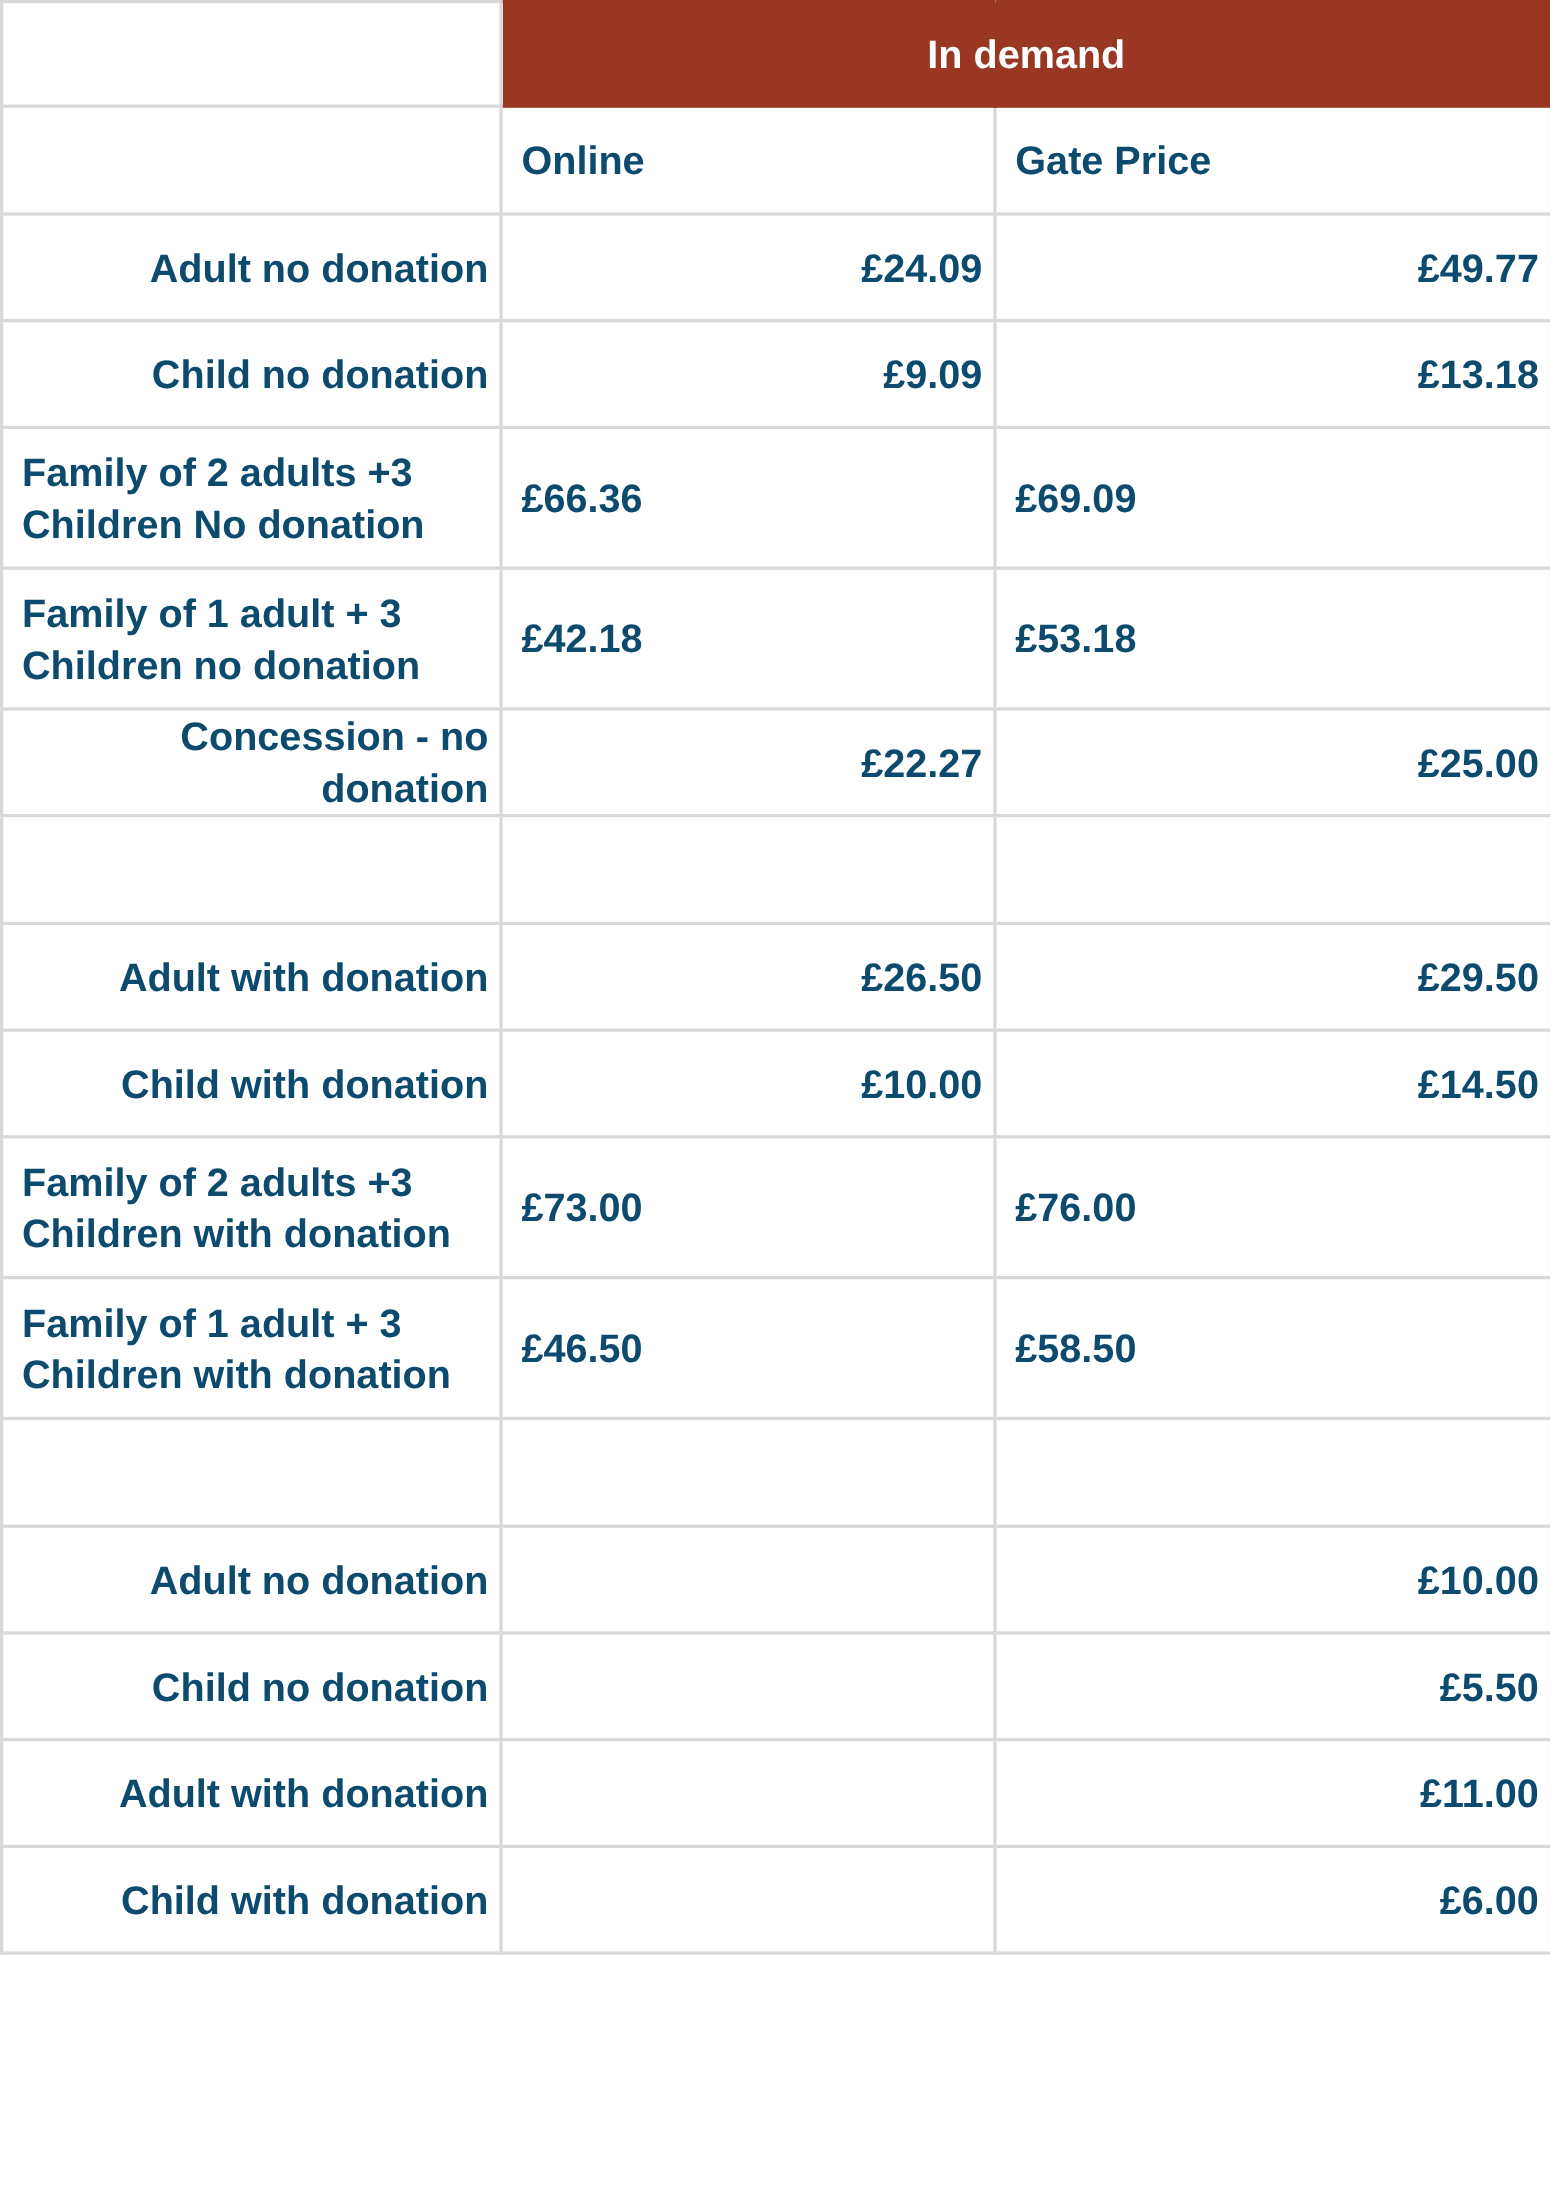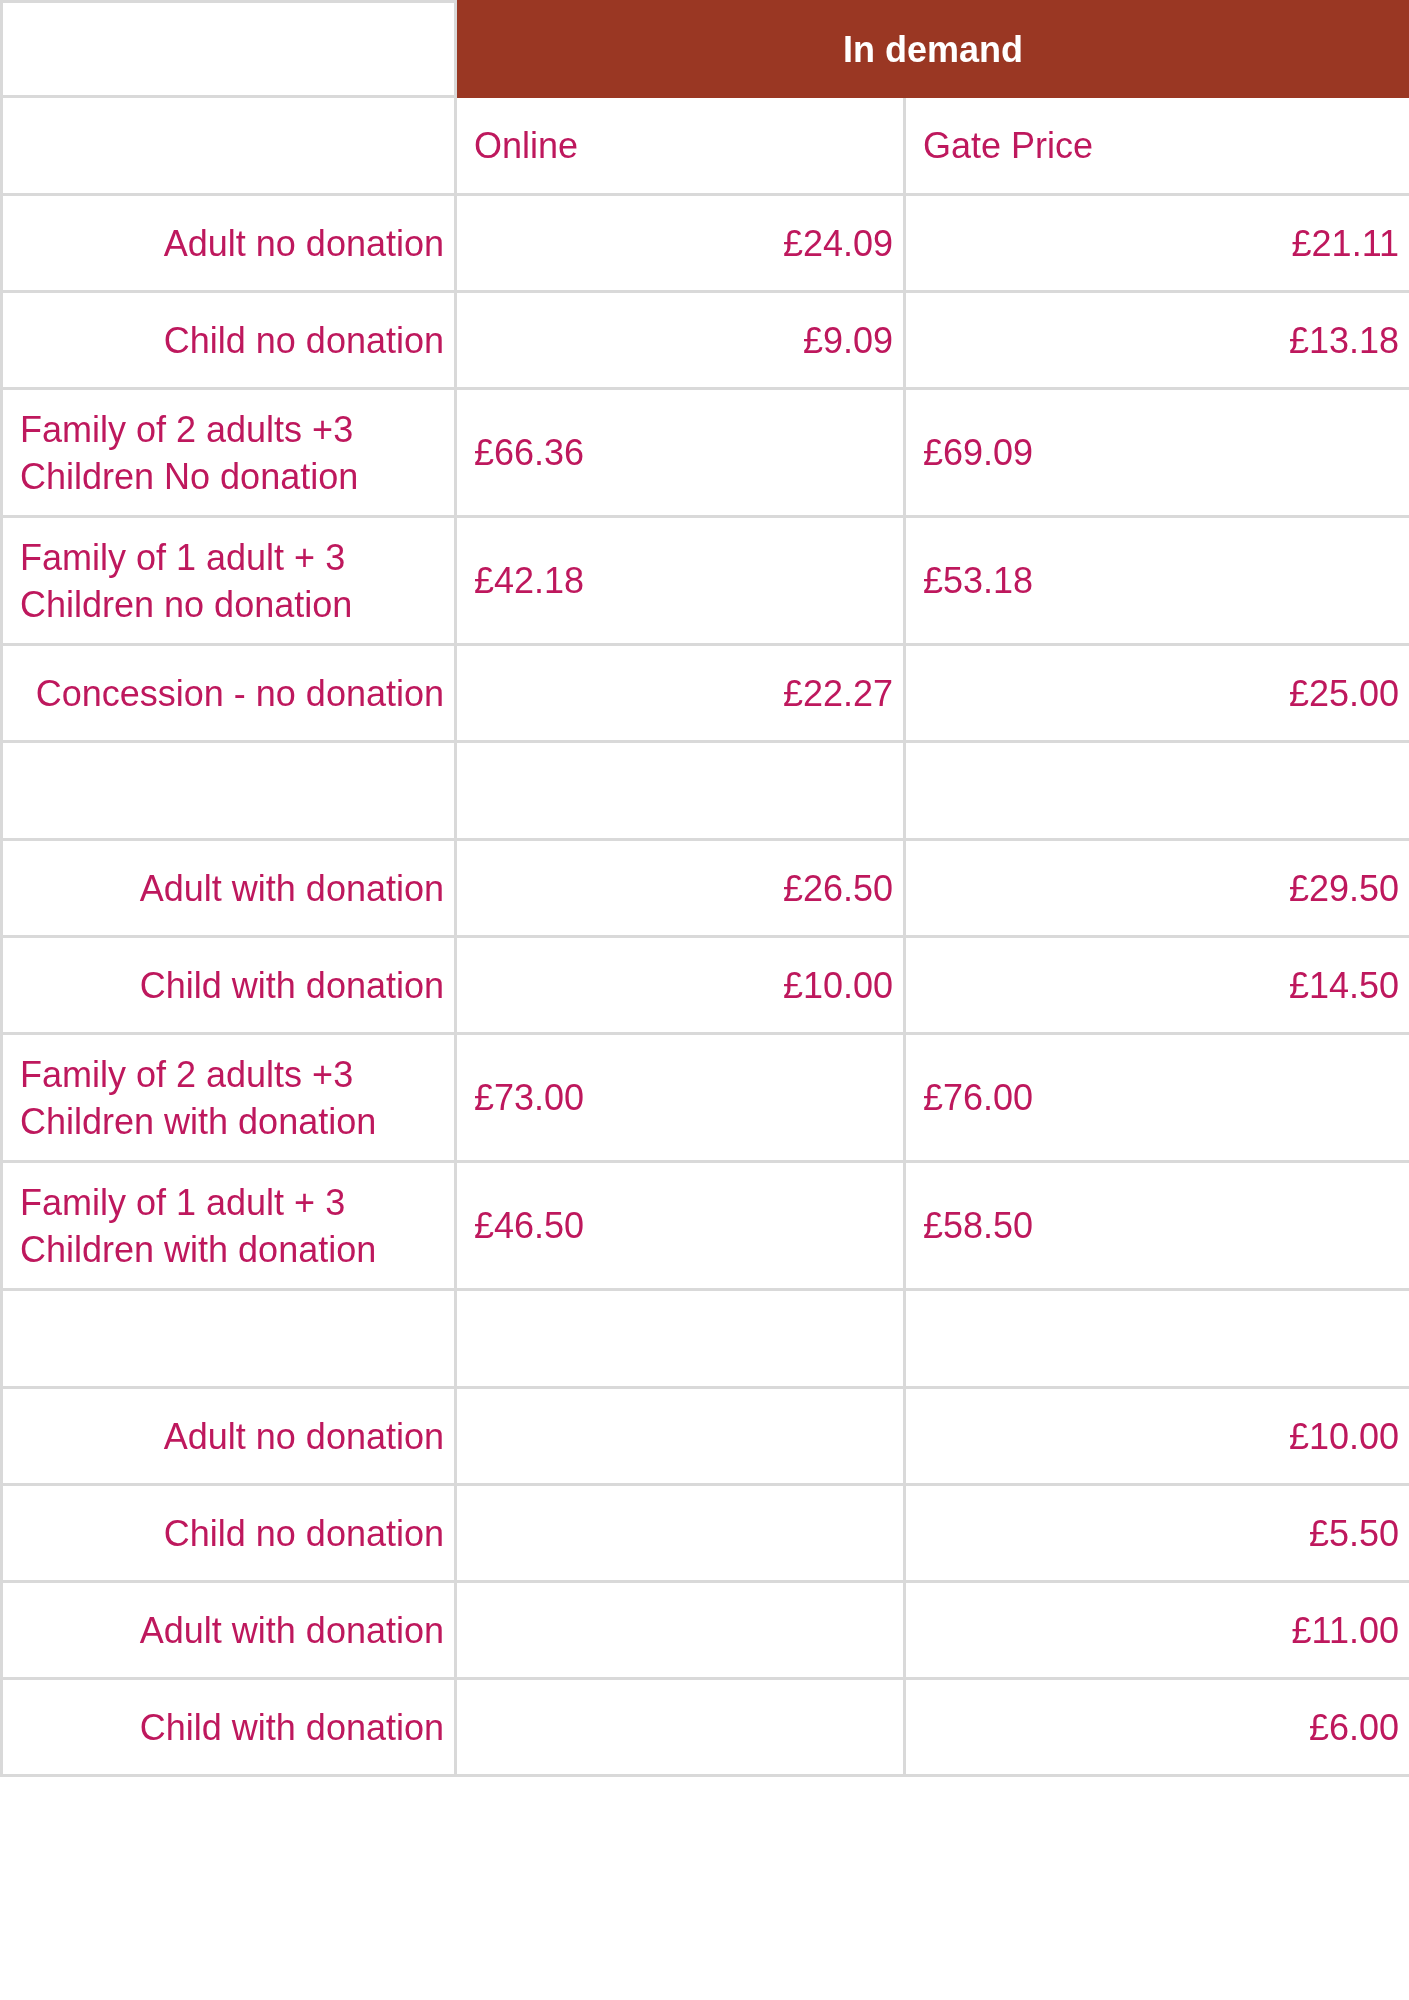--- a/index.html
+++ b/index.html
@@ -19,22 +19,22 @@
   col.c1 { width: 454px; }
   col.c2 { width: 449px; }
   col.c3 { width: 506px; }
   td {
     border: 3px solid #d9d9d9;
     vertical-align: middle;
     padding: 0 10px 0 17px;
     font-size: 36px;
     line-height: 47px;
     letter-spacing: 0px;
-    color: #be185d;
-    font-weight: 400;
+    color: #0c4a6e;
+    font-weight: 700;
     overflow: hidden;
   }
   tr.banner-row { height: 95px; }
   td.banner-cell {
     text-align: center;
     font-weight: 700;
     font-size: 36px;
     padding: 0;
   }
   tr.header-row { height: 98px; }
@@ -60,21 +60,21 @@
       </tr>
       <tr class="header-row">
         <td class="label-cell"></td>
         <td class="price-cell">Online</td>
         <td class="price-cell">Gate Price</td>
       </tr>
 
     <tr class="single">
           <td class="label-cell">Adult no donation</td>
           <td class="price-cell">£24.09</td>
-          <td class="price-cell">£21.11</td>
+          <td class="price-cell">£49.77</td>
         </tr>
         <tr class="single">
           <td class="label-cell">Child no donation</td>
           <td class="price-cell">£9.09</td>
           <td class="price-cell">£13.18</td>
         </tr>
         <tr class="tall">
           <td class="label-cell">Family of 2 adults +3
 Children No donation</td>
           <td class="price-cell">£66.36</td>

